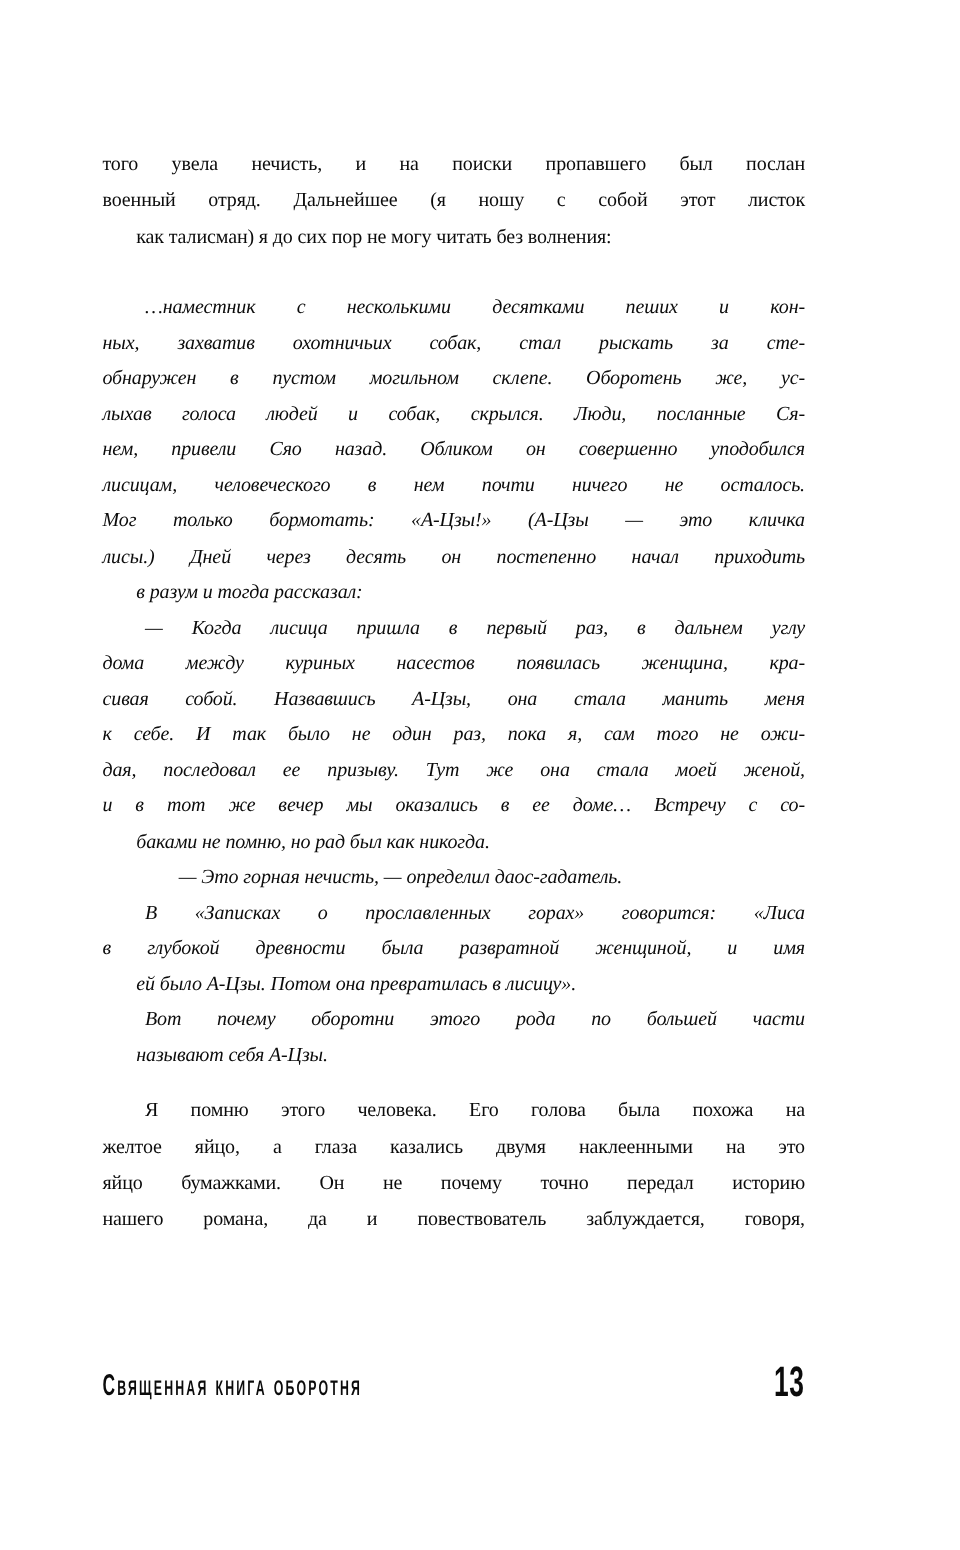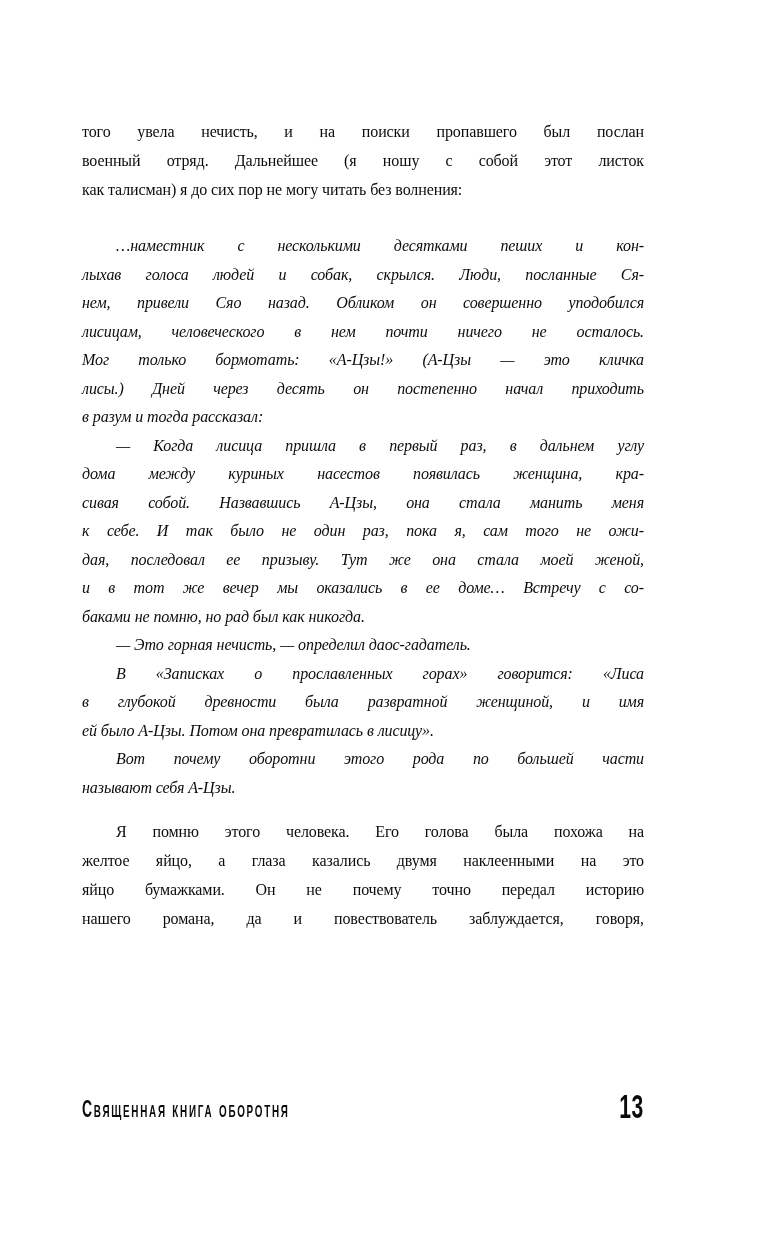--- a/index.html
+++ b/index.html
@@ -25,20 +25,21 @@
     letter-spacing: -0.1px;
   }
   .para .line {
     height: 29px;
     line-height: 29px;
     text-align: justify;
     text-align-last: justify;
   }
   .para .line.last {
     text-align-last: left;
+    margin-left: 27px;
   }
   .para .line.indent {
     text-indent: 34px;
   }
   .quote {
     margin-top: 28px;
     font-style: italic;
   }
   .quote .line {
     height: 28.5px;
@@ -86,20 +87,22 @@
 
 <div class="page">
   <div class="text-col">
     <div class="para opening">
         <div class="line">того увела нечисть, и на поиски пропавшего был послан</div>
         <div class="line">военный отряд. Дальнейшее (я ношу с собой этот листок</div>
         <div class="line last">как талисман) я до сих пор не могу читать без волнения:</div>
       </div>
     <div class="para quote">
         <div class="line indent">…наместник с несколькими десятками пеших и кон-</div>
+        <div class="line">ных, захватив охотничьих собак, стал рыскать за сте-</div>
+        <div class="line">обнаружен в пустом могильном склепе. Оборотень же, ус-</div>
         <div class="line">лыхав голоса людей и собак, скрылся. Люди, посланные Ся-</div>
         <div class="line">нем, привели Сяо назад. Обликом он совершенно уподобился</div>
         <div class="line">лисицам, человеческого в нем почти ничего не осталось.</div>
         <div class="line">Мог только бормотать: «А-Цзы!» (А-Цзы — это кличка</div>
         <div class="line">лисы.) Дней через десять он постепенно начал приходить</div>
         <div class="line last">в разум и тогда рассказал:</div>
         <div class="line indent">— Когда лисица пришла в первый раз, в дальнем углу</div>
         <div class="line">дома между куриных насестов появилась женщина, кра-</div>
         <div class="line">сивая собой. Назвавшись А-Цзы, она стала манить меня</div>
         <div class="line">к себе. И так было не один раз, пока я, сам того не ожи-</div>

